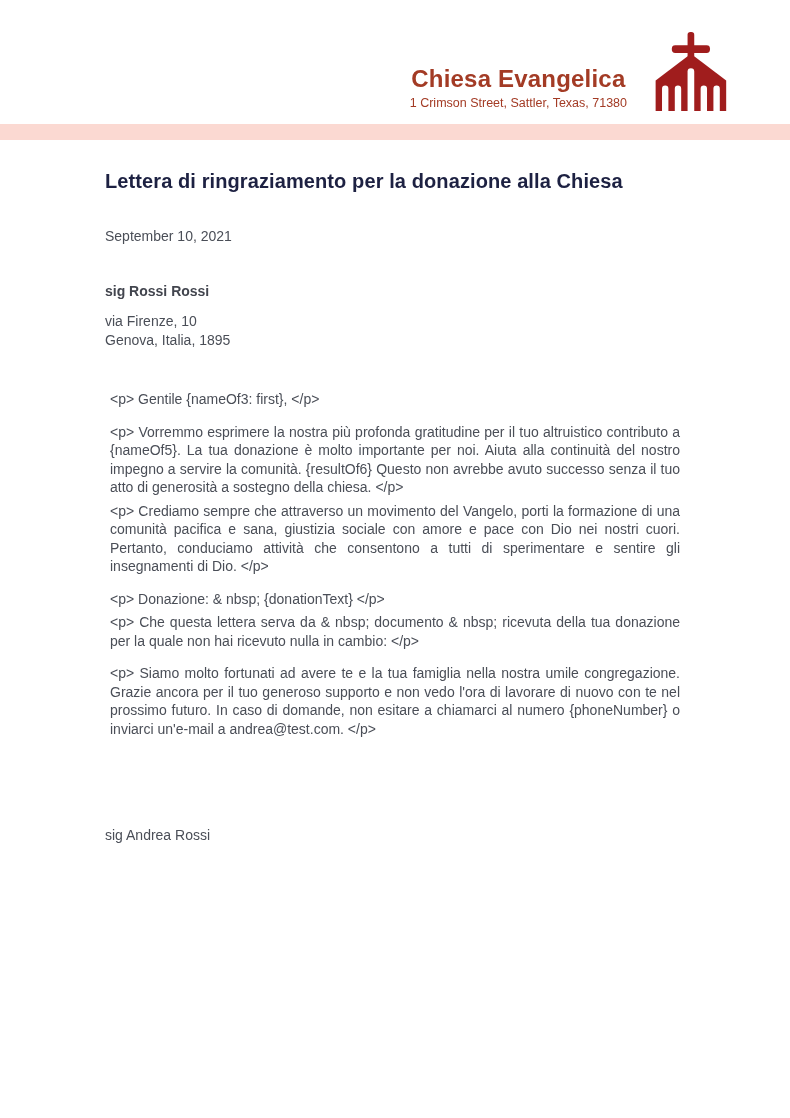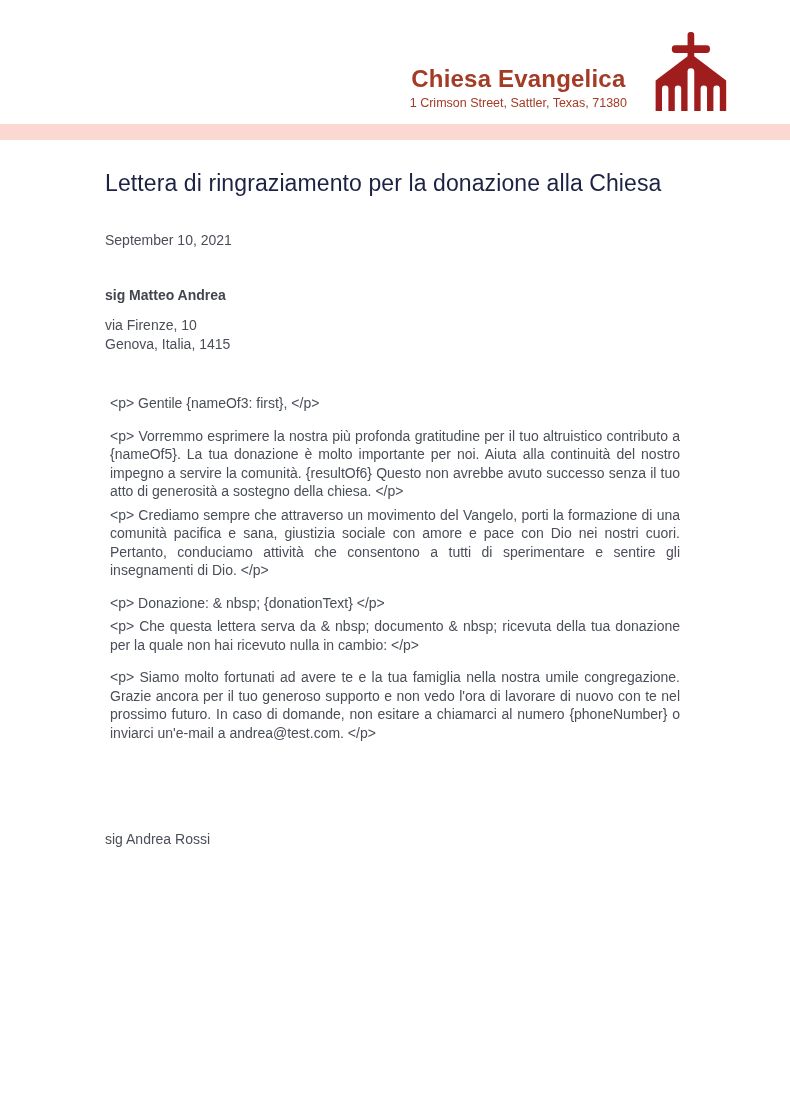--- a/index.html
+++ b/index.html
@@ -50,22 +50,22 @@
 
   
   .content {
     margin-left: 105px;
     width: 580px;
     color: #4A4E57;
     font-size: 14px;
   }
   .letter-title {
     margin-top: 30px;
-    font-size: 23px;
-    font-weight: normal;
+    font-size: 20px;
+    font-weight: bold;
     color: #1D2142;
     letter-spacing: 0.1px;
   }
   .letter-date {
     margin-top: 34px;
     line-height: 18.5px;
   }
   .recipient-name {
     margin-top: 36px;
     font-weight: bold;
@@ -116,24 +116,24 @@
     </span>
   </div>
 
   <div class="accent-band"></div>
 
   <div class="content">
     <div class="letter-title">Lettera di ringraziamento per la donazione alla Chiesa</div>
 
     <div class="letter-date">September 10, 2021</div>
 
-    <div class="recipient-name">sig Matteo Andrea</div>
+    <div class="recipient-name">sig Rossi Rossi</div>
     <div class="recipient-address">
       <div>via Firenze, 10</div>
-      <div>Genova, Italia, 1415</div>
+      <div>Genova, Italia, 1895</div>
     </div>
 
     <div class="letter-body">
       <p>&lt;p&gt; Gentile {nameOf3: first}, &lt;/p&gt;</p>
       <div class="pgroup">
         <p>&lt;p&gt; Vorremmo esprimere la nostra più profonda gratitudine per il tuo altruistico contributo a {nameOf5}. La tua donazione è molto importante per noi. Aiuta alla continuità del nostro impegno a servire la comunità. {resultOf6} Questo non avrebbe avuto successo senza il tuo atto di generosità a sostegno della chiesa. &lt;/p&gt;</p>
         <p>&lt;p&gt; Crediamo sempre che attraverso un movimento del Vangelo, porti la formazione di una comunità pacifica e sana, giustizia sociale con amore e pace con Dio nei nostri cuori. Pertanto, conduciamo attività che consentono a tutti di sperimentare e sentire gli insegnamenti di Dio. &lt;/p&gt;</p>
       </div>
       <div class="pgroup">
         <p>&lt;p&gt; Donazione: &amp; nbsp; {donationText} &lt;/p&gt;</p>

